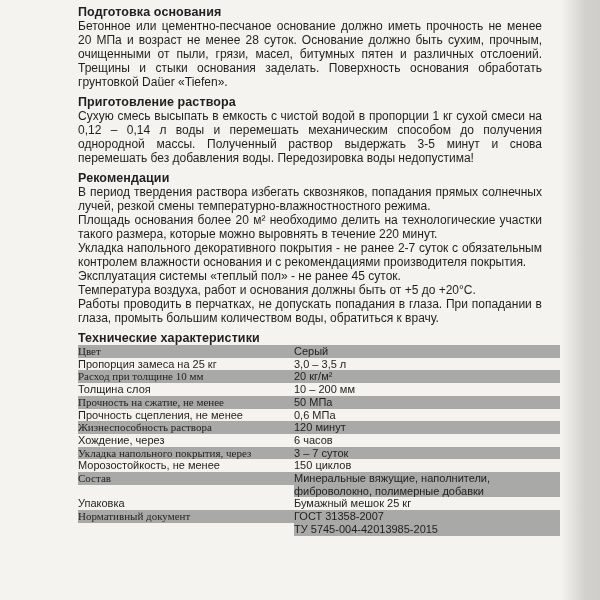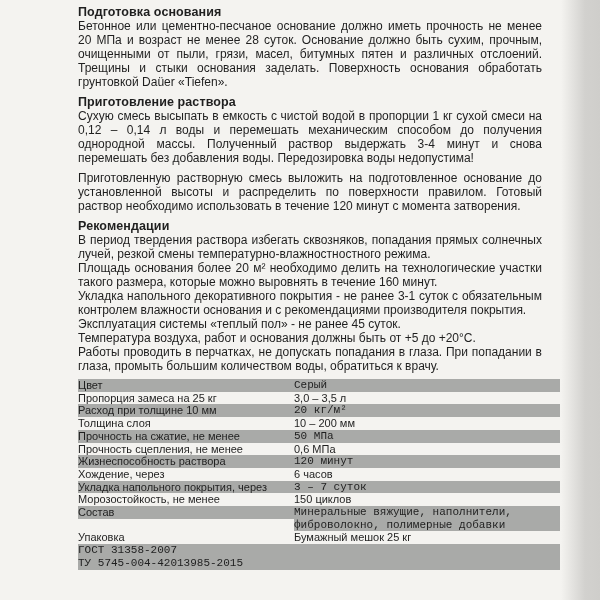--- a/index.html
+++ b/index.html
@@ -28,54 +28,54 @@
     width:464px;
     font-size:12px;line-height:14px;
     text-align:justify;
   }
   
   .spec-table{width:482px;font-size:11px;line-height:12.7px;}
   .trow{display:flex;align-items:stretch;}
   .tl{flex:0 0 216px;}
   .tl span{display:block;}
   .tv{flex:1 1 auto;white-space:pre-line;}
-  .trow.g .tl span{background:#a9aaa8;}
-  .trow.g .tv{background:#a9aaa8;font-family:Liberation Mono, monospace;}
+  .trow.g .tl span{background:#a9aaa8;font-family:Liberation Serif, serif;}
+  .trow.g .tv{background:#a9aaa8;}
 </style>
 </head>
 <body>
 
 <div class="page">
   <div class="content">
 
     <div class="section">
       <h3>Подготовка основания</h3>
       <p>Бетонное или цементно-песчаное основание должно иметь прочность не менее 20 МПа и возраст не менее 28 суток. Основание должно быть сухим, прочным, очищенными от пыли, грязи, масел, битумных пятен и различных отслоений. Трещины и стыки основания заделать. Поверхность основания обработать грунтовкой Daüer «Tiefen».</p>
     </div>
 
     <div class="section">
       <h3>Приготовление раствора</h3>
-      <p>Сухую смесь высыпать в емкость с чистой водой в пропорции 1 кг сухой смеси на 0,12 – 0,14 л воды и перемешать механическим способом до получения однородной массы. Полученный раствор выдержать 3-4 минут и снова перемешать без добавления воды. Передозировка воды недопустима!</p>
+      <p>Сухую смесь высыпать в емкость с чистой водой в пропорции 1 кг сухой смеси на 0,12 – 0,14 л воды и перемешать механическим способом до получения однородной массы. Полученный раствор выдержать 3-5 минут и снова перемешать без добавления воды. Передозировка воды недопустима!</p>
     </div>
 
     <div class="section">
-      <p>Приготовленную растворную смесь выложить на подготовленное основание до установленной высоты и распределить по поверхности правилом. Готовый раствор необходимо использовать в течение 120 минут с момента затворения.</p>
     </div>
 
     <div class="section">
       <h3>Рекомендации</h3>
       <p>В период твердения раствора избегать сквозняков, попадания прямых солнечных лучей, резкой смены температурно-влажностностного режима.</p>
-      <p>Площадь основания более 20 м² необходимо делить на технологические участки такого размера, которые можно выровнять в течение 160 минут.</p>
-      <p>Укладка напольного декоративного покрытия - не ранее 3-1 суток с обязательным контролем влажности основания и с рекомендациями производителя покрытия.</p>
+      <p>Площадь основания более 20 м² необходимо делить на технологические участки такого размера, которые можно выровнять в течение 220 минут.</p>
+      <p>Укладка напольного декоративного покрытия - не ранее 2-7 суток с обязательным контролем влажности основания и с рекомендациями производителя покрытия.</p>
       <p>Эксплуатация системы «теплый пол» - не ранее 45 суток.</p>
       <p>Температура воздуха, работ и основания должны быть от +5 до +20°С.</p>
       <p>Работы проводить в перчатках, не допускать попадания в глаза. При попадании в глаза, промыть большим количеством воды, обратиться к врачу.</p>
     </div>
 
     <div class="section">
+      <h3>Технические характеристики</h3>
 
       <div class="spec-table">
         <div class="trow g">
           <div class="tl">
               <span>Цвет</span>
             </div>
           <div class="tv">Серый</div>
         </div>
         <div class="trow">
           <div class="tl">
@@ -138,20 +138,23 @@
           <div class="tv">Минеральные вяжущие, наполнители,
 фиброволокно, полимерные добавки</div>
         </div>
         <div class="trow">
           <div class="tl">
               <span>Упаковка</span>
             </div>
           <div class="tv">Бумажный мешок 25 кг</div>
         </div>
         <div class="trow g">
+          <div class="tl">
+              <span>Нормативный документ</span>
+            </div>
           <div class="tv">ГОСТ 31358-2007
 ТУ 5745-004-42013985-2015</div>
         </div>
       </div>
     </div>
 
   </div>
 </div>
 
 </body></html>

